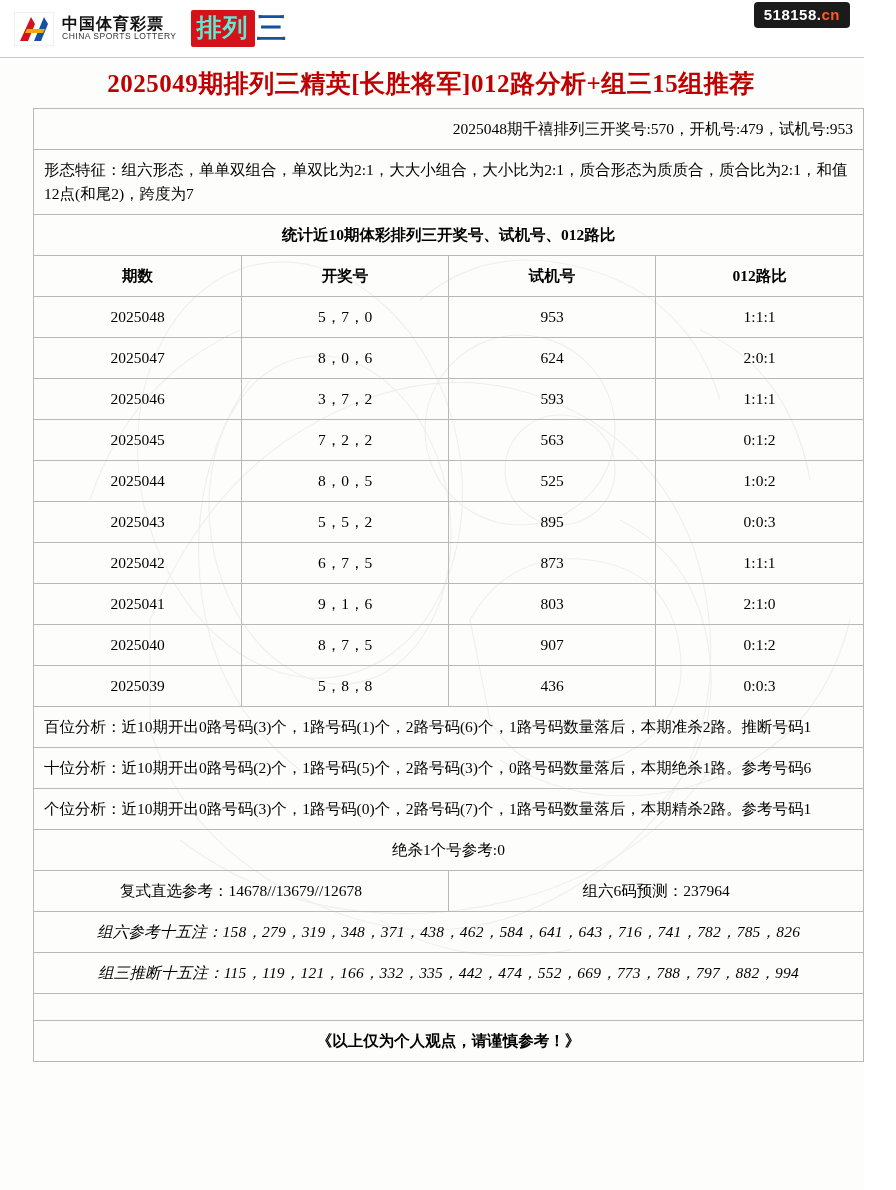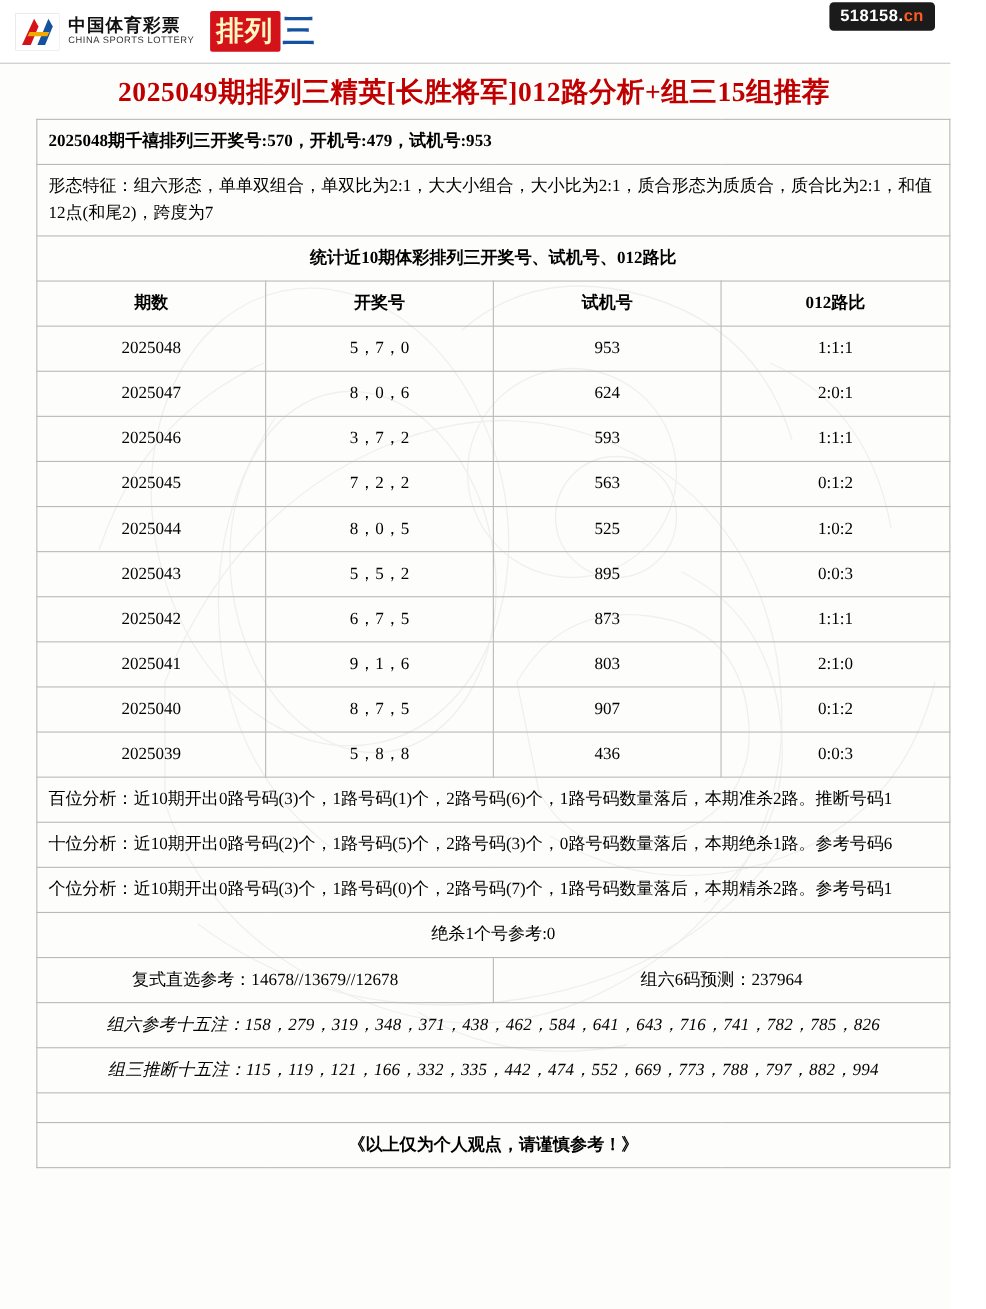--- a/index.html
+++ b/index.html
@@ -63,21 +63,21 @@
     color: #333;
   }
   .brand-tag {
     margin-left: 6px;
     display: flex;
     align-items: center;
     gap: 2px;
   }
   .brand-red {
     background: #d4121a;
-    color: #fef9c3;
+    color: #5eead4;
     font-family: "Liberation Sans", sans-serif;
     font-size: 25px;
     font-weight: bold;
     padding: 1px 6px 3px 6px;
     letter-spacing: 1px;
     border-radius: 2px;
   }
   .brand-blue {
     color: #1452a0;
     font-family: "Liberation Sans", sans-serif;
@@ -124,22 +124,22 @@
   }
   table.main td {
     border: 1px solid #b9b9b9;
     padding: 8px 10px;
     font-size: 15.5px;
     line-height: 1.55;
     vertical-align: middle;
     background: transparent;
   }
   .row-head td {
-    text-align: left;
-    font-weight: bold;
+    text-align: right;
+    font-weight: normal;
     font-size: 16px;
     padding: 9px 6px;
   }
   .sub-title td {
     text-align: center;
     font-weight: bold;
     font-size: 16px;
     padding: 9px 6px;
   }
   .stat-head td {

